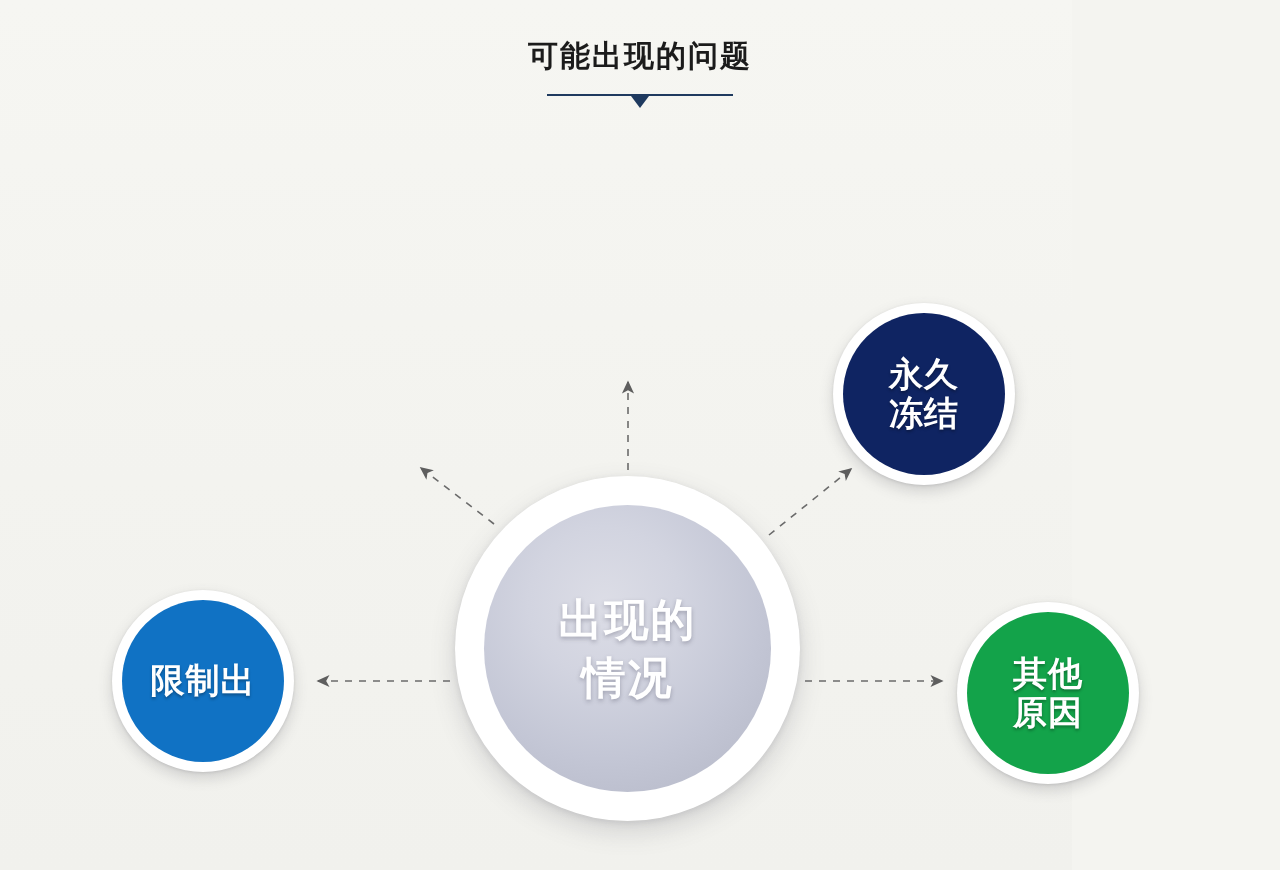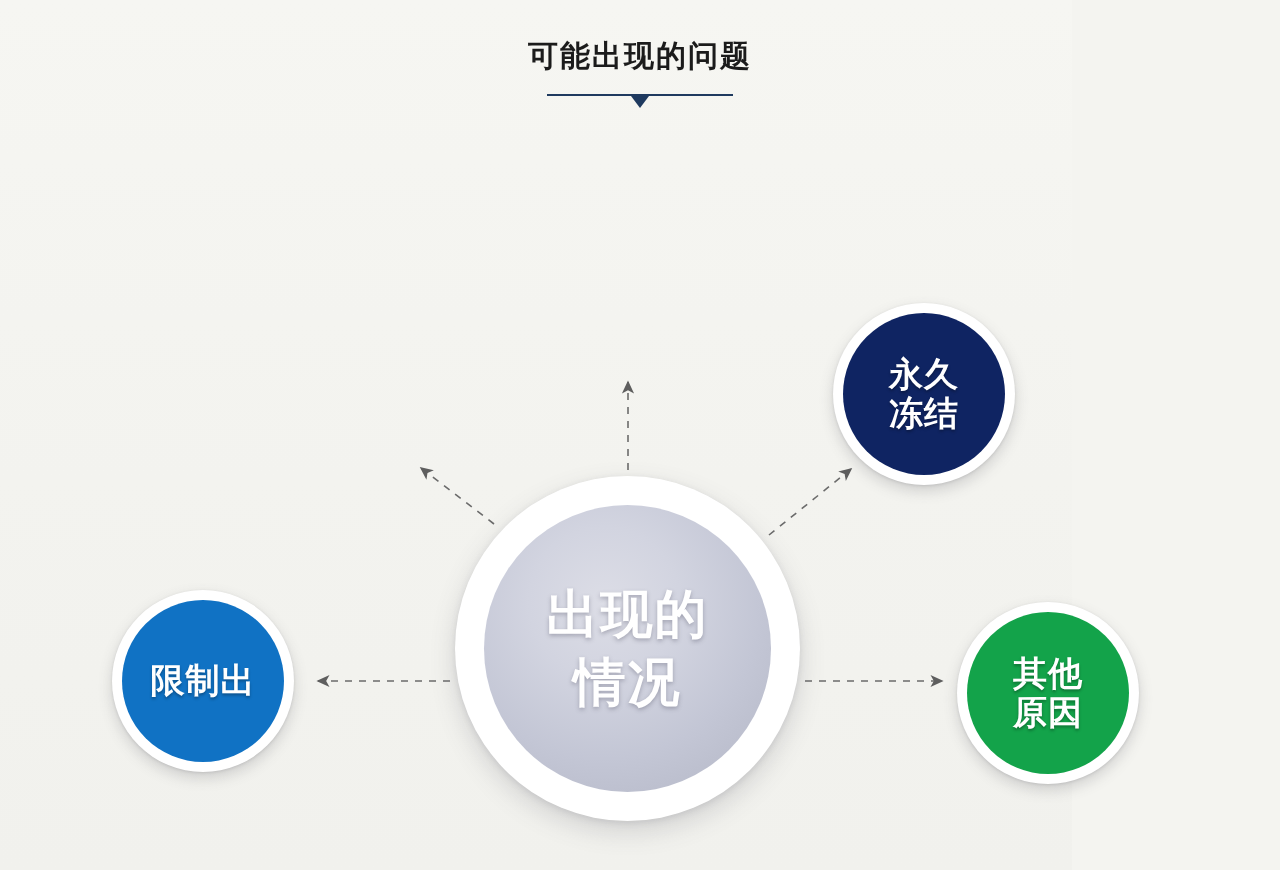--- a/index.html
+++ b/index.html
@@ -123,21 +123,21 @@
     padding: 29px;
     box-sizing: border-box;
     box-shadow: 0 10px 26px rgba(80, 80, 95, 0.20),
                 0 2px 6px rgba(80, 80, 95, 0.13);
   }
   .hub .disc {
     background: radial-gradient(circle at 42% 34%,
                  #dcdde6 0%, #d2d4e0 30%, #c3c6d5 62%, #b9bccb 85%, #b3b6c6 100%);
   }
   .hub .label {
-    font-size: 52px;
+    font-size: 44px;
     letter-spacing: 2px;
     line-height: 1.3;
     text-shadow: 0 2px 4px rgba(70, 70, 90, 0.35);
   }
 
   
   #node-risk      { left: 537px; top: 188px; }
   #node-limit-in  { left: 247px; top: 285px; }
   #node-freeze    { left: 833px; top: 303px; justify-content: flex-end; }
   #node-limit-out { left: 112px; top: 590px; }

